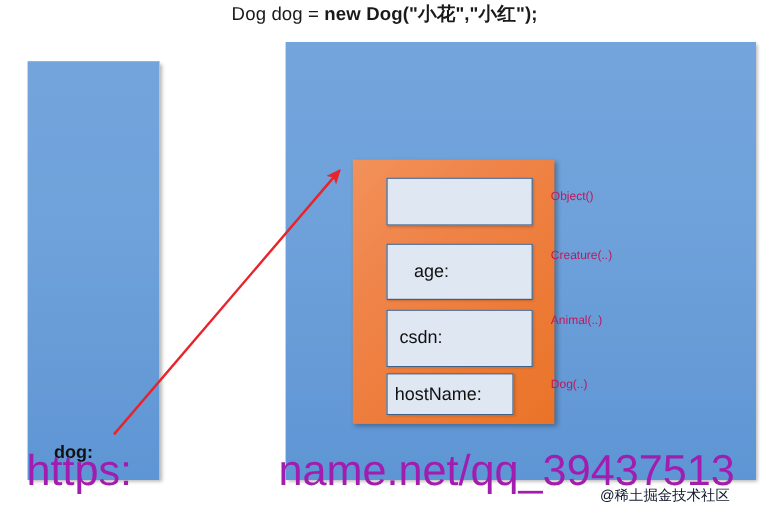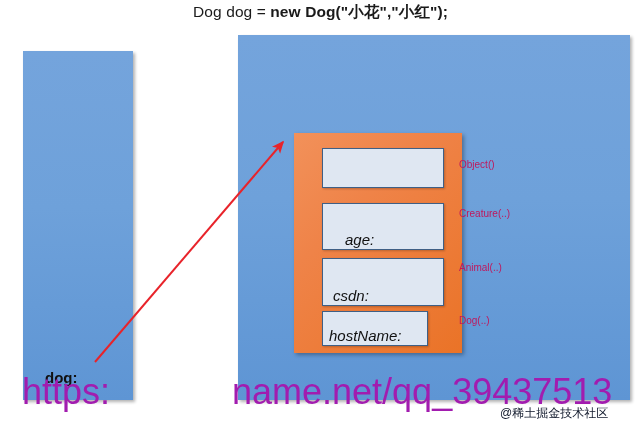--- a/index.html
+++ b/index.html
@@ -74,24 +74,23 @@
   }
 
   
   .field-box {
     position: absolute;
     background: #dfe7f2;
     border: 1px solid #3f5f85;
     box-sizing: border-box;
     display: flex;
     flex-direction: column;
-    justify-content: flex-end;
+    justify-content: center;
     padding-left: 11px;
     box-shadow: 1px 1px 2px rgba(0,0,0,0.22);
-    font-style: italic;
   }
   .field-box .fline {
     font-size: 15px;
     color: #111111;
     line-height: 18px;
     white-space: nowrap;
   }
   #field-box-0 { left: 28px; top: 15px;  width: 122px; height: 40px; }
   #field-box-1 { left: 28px; top: 70px;  width: 122px; height: 47px; }
   #field-box-2 { left: 28px; top: 125px; width: 122px; height: 48px; }

